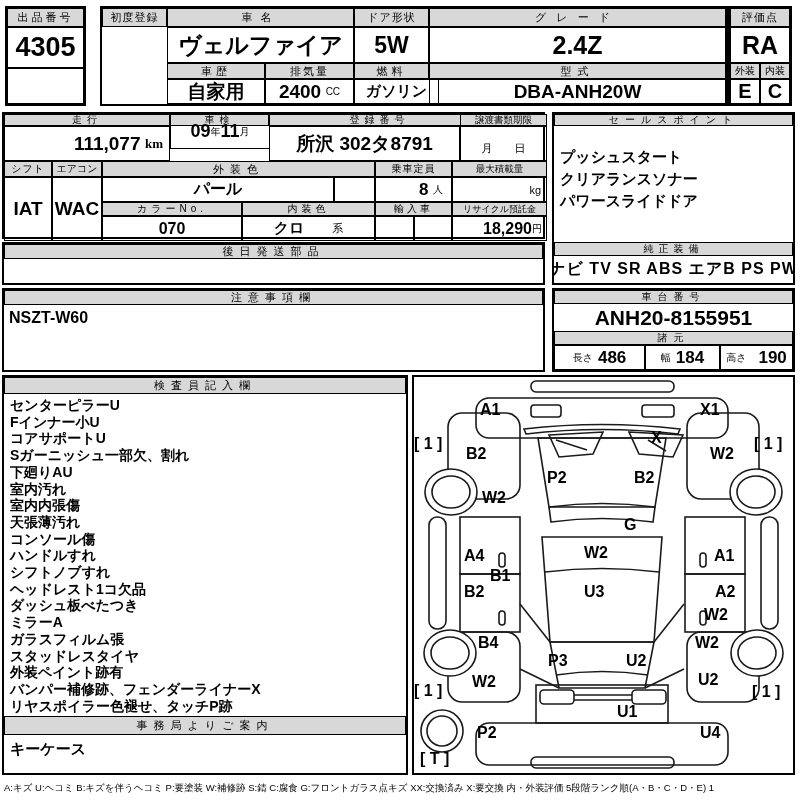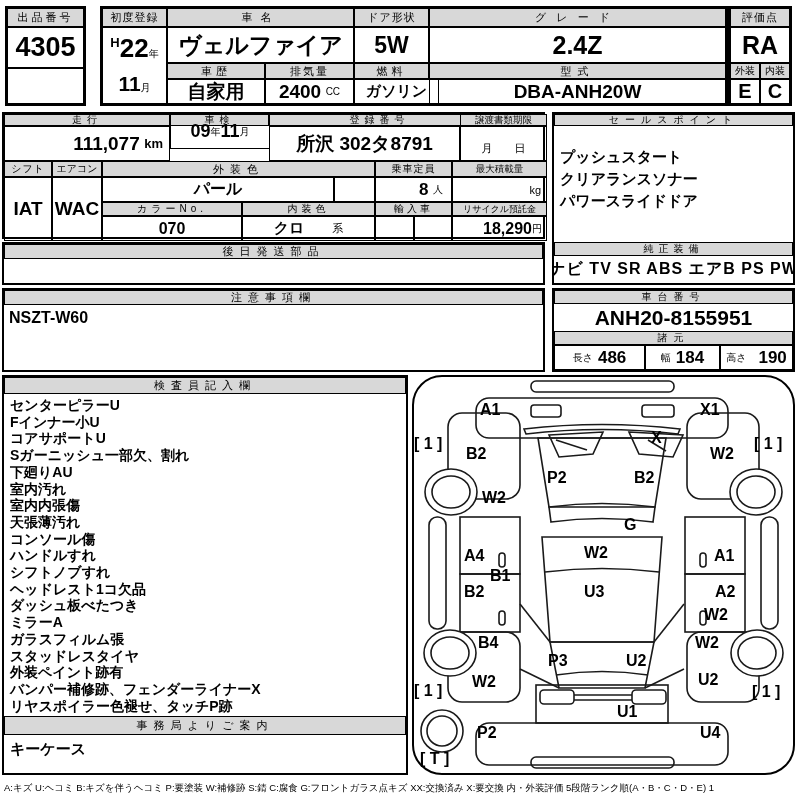--- a/index.html
+++ b/index.html
@@ -27,24 +27,20 @@
 <div id="sheet">
 
   <div class="box" style="left:5px;top:6px;width:81px;height:100px;">
     <div class="h" style="left:0;top:0;width:77px;height:19px;">出品番号</div>
     <div class="c b" style="left:0;top:19px;width:77px;height:41px;font-size:27px;">4305</div>
     <div class="c" style="left:0;top:60px;width:77px;height:36px;"></div>
   </div>
 
   <div class="box" style="left:100px;top:6px;width:628px;height:100px;">
     <div class="h" style="left:0;top:0;width:65px;height:19px;letter-spacing:1px;">初度登録</div>
-    <div class="c" style="left:0;top:19px;width:65px;height:77px;flex-direction:column;">
-      <div style="line-height:30px;"><span class="b" style="font-size:13px;vertical-align:10px;">H</span><span class="b" style="font-size:26px;">22</span><span class="sm">年</span></div>
-      <div style="line-height:30px;"><span class="b" style="font-size:21px;">11</span><span class="sm">月</span></div>
-    </div>
     <div class="h" style="left:65px;top:0;width:187px;height:19px;letter-spacing:8px;">車名</div>
     <div class="c b" style="left:65px;top:19px;width:187px;height:36px;font-size:23px;">ヴェルファイア</div>
     <div class="h" style="left:65px;top:55px;width:98px;height:16px;letter-spacing:4px;">車歴</div>
     <div class="c b" style="left:65px;top:71px;width:98px;height:25px;font-size:19px;">自家用</div>
     <div class="h" style="left:163px;top:55px;width:89px;height:16px;letter-spacing:2px;">排気量</div>
     <div class="c" style="left:163px;top:71px;width:89px;height:25px;"><span class="b" style="font-size:19px;">2400</span>&nbsp;<span style="font-size:10px;">CC</span></div>
     <div class="h" style="left:252px;top:0;width:75px;height:19px;letter-spacing:1px;">ドア形状</div>
     <div class="c b" style="left:252px;top:19px;width:75px;height:36px;font-size:23px;">5W</div>
     <div class="h" style="left:252px;top:55px;width:75px;height:16px;letter-spacing:4px;">燃料</div>
     <div class="c b" style="left:252px;top:71px;width:85px;height:25px;font-size:15px;">ガソリン</div>
@@ -58,21 +54,21 @@
     <div class="h" style="left:0;top:0;width:60px;height:19px;letter-spacing:1px;">評価点</div>
     <div class="c b" style="left:0;top:19px;width:60px;height:36px;font-size:25px;">RA</div>
     <div class="h" style="left:0;top:55px;width:30px;height:16px;letter-spacing:0;font-size:10px;">外装</div>
     <div class="h" style="left:30px;top:55px;width:30px;height:16px;letter-spacing:0;font-size:10px;">内装</div>
     <div class="c b" style="left:0;top:71px;width:30px;height:25px;font-size:20px;">E</div>
     <div class="c b" style="left:30px;top:71px;width:30px;height:25px;font-size:20px;">C</div>
   </div>
 
   <div class="box" style="left:2px;top:112px;width:543px;height:127px;">
     <div class="h" style="left:0;top:0;width:166px;height:12px;letter-spacing:5px;font-size:10px;">走行</div>
-    <div class="c right" style="left:0;top:12px;width:166px;height:35px;padding-right:6px;"><span class="b" style="font-size:19px;">111,077</span>&nbsp;<span class="b" style="font-size:13px;">km</span></div>
+    <div class="c right" style="left:0;top:12px;width:166px;height:35px;padding-right:6px;"><span class="b" style="font-size:19px;">111,077</span>&nbsp;<span class="b" style="font-size:13px;font-family:Liberation Serif, serif;">km</span></div>
     <div class="h" style="left:166px;top:0;width:99px;height:12px;letter-spacing:5px;font-size:10px;">車検</div>
     <div class="c" style="left:166px;top:0;width:100px;height:35px;">
         <span class="b" style="font-size:18px;">09</span>
         <span class="sm">年</span>
         <span class="b" style="font-size:18px;">11</span>
         <span class="sm">月</span>
       </div>
     <div class="h" style="left:265px;top:0;width:221px;height:12px;letter-spacing:5px;font-size:10px;">登録番号</div>
     <div class="c b" style="left:265px;top:12px;width:191px;height:35px;font-size:19px;">所沢 302タ8791</div>
     <div class="h" style="left:456px;top:0;width:87px;height:12px;letter-spacing:0;font-size:9.5px;">譲渡書類期限</div>
@@ -169,21 +165,21 @@
         <div class="insitem">ガラスフィルム張</div>
         <div class="insitem">スタッドレスタイヤ</div>
         <div class="insitem">外装ペイント跡有</div>
         <div class="insitem">バンパー補修跡、フェンダーライナーX</div>
         <div class="insitem">リヤスポイラー色褪せ、タッチP跡</div>
       </div>
     <div class="h" style="left:0;top:339px;width:402px;height:19px;letter-spacing:6px;">事務局よりご案内</div>
     <div style="position:absolute;left:6px;top:363px;font-size:15px;font-weight:bold;">キーケース</div>
   </div>
 
-  <div class="box" style="left:412px;top:375px;width:383px;height:400px;border-radius:30px;">
+  <div class="box" style="left:412px;top:375px;width:383px;height:400px;">
     <svg width="379" height="396" viewBox="0 0 379 396">
       <g stroke="#1a1a1a" stroke-width="1.6" fill="none">
 
         <rect x="117" y="4" width="143" height="11" rx="5"></rect>
 
         <rect x="62" y="21" width="252" height="40" rx="13"></rect>
         <rect x="117" y="28" width="30" height="12" rx="3"></rect>
         <rect x="228" y="28" width="32" height="12" rx="3"></rect>
 
         <path d="M110,52 Q188,43 266,52 L264,57 Q188,48 112,57 Z"></path>

